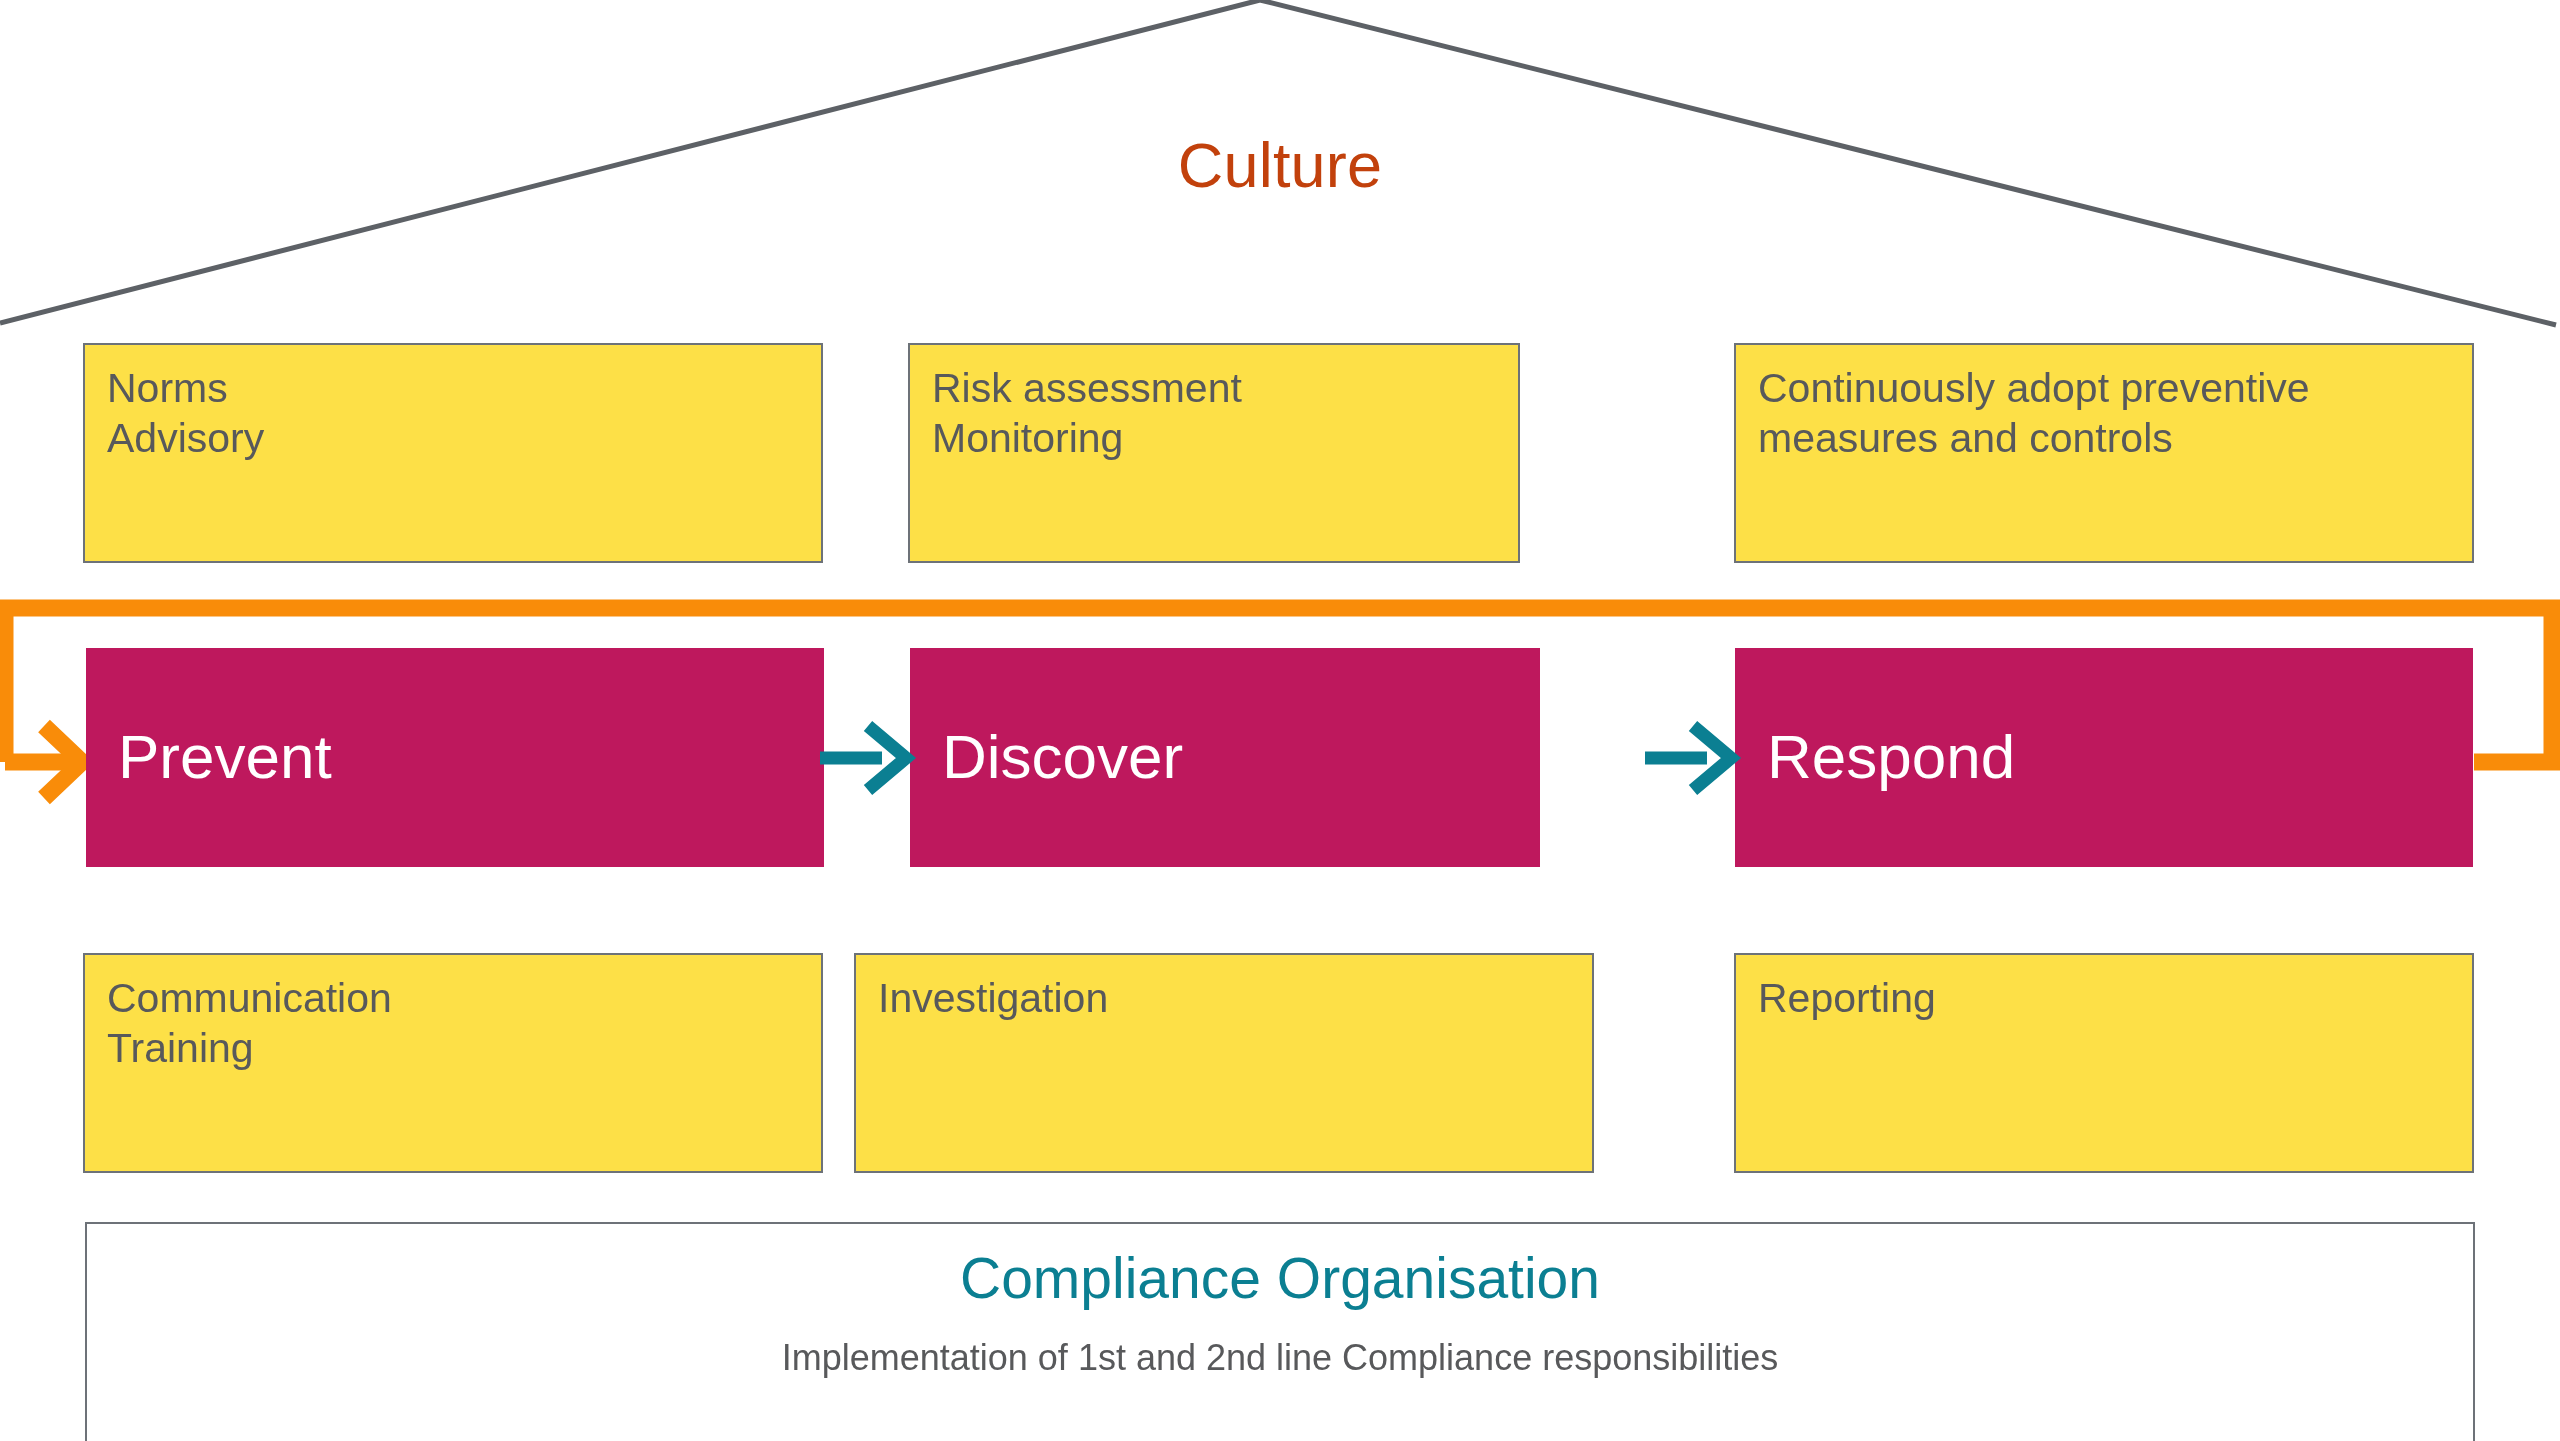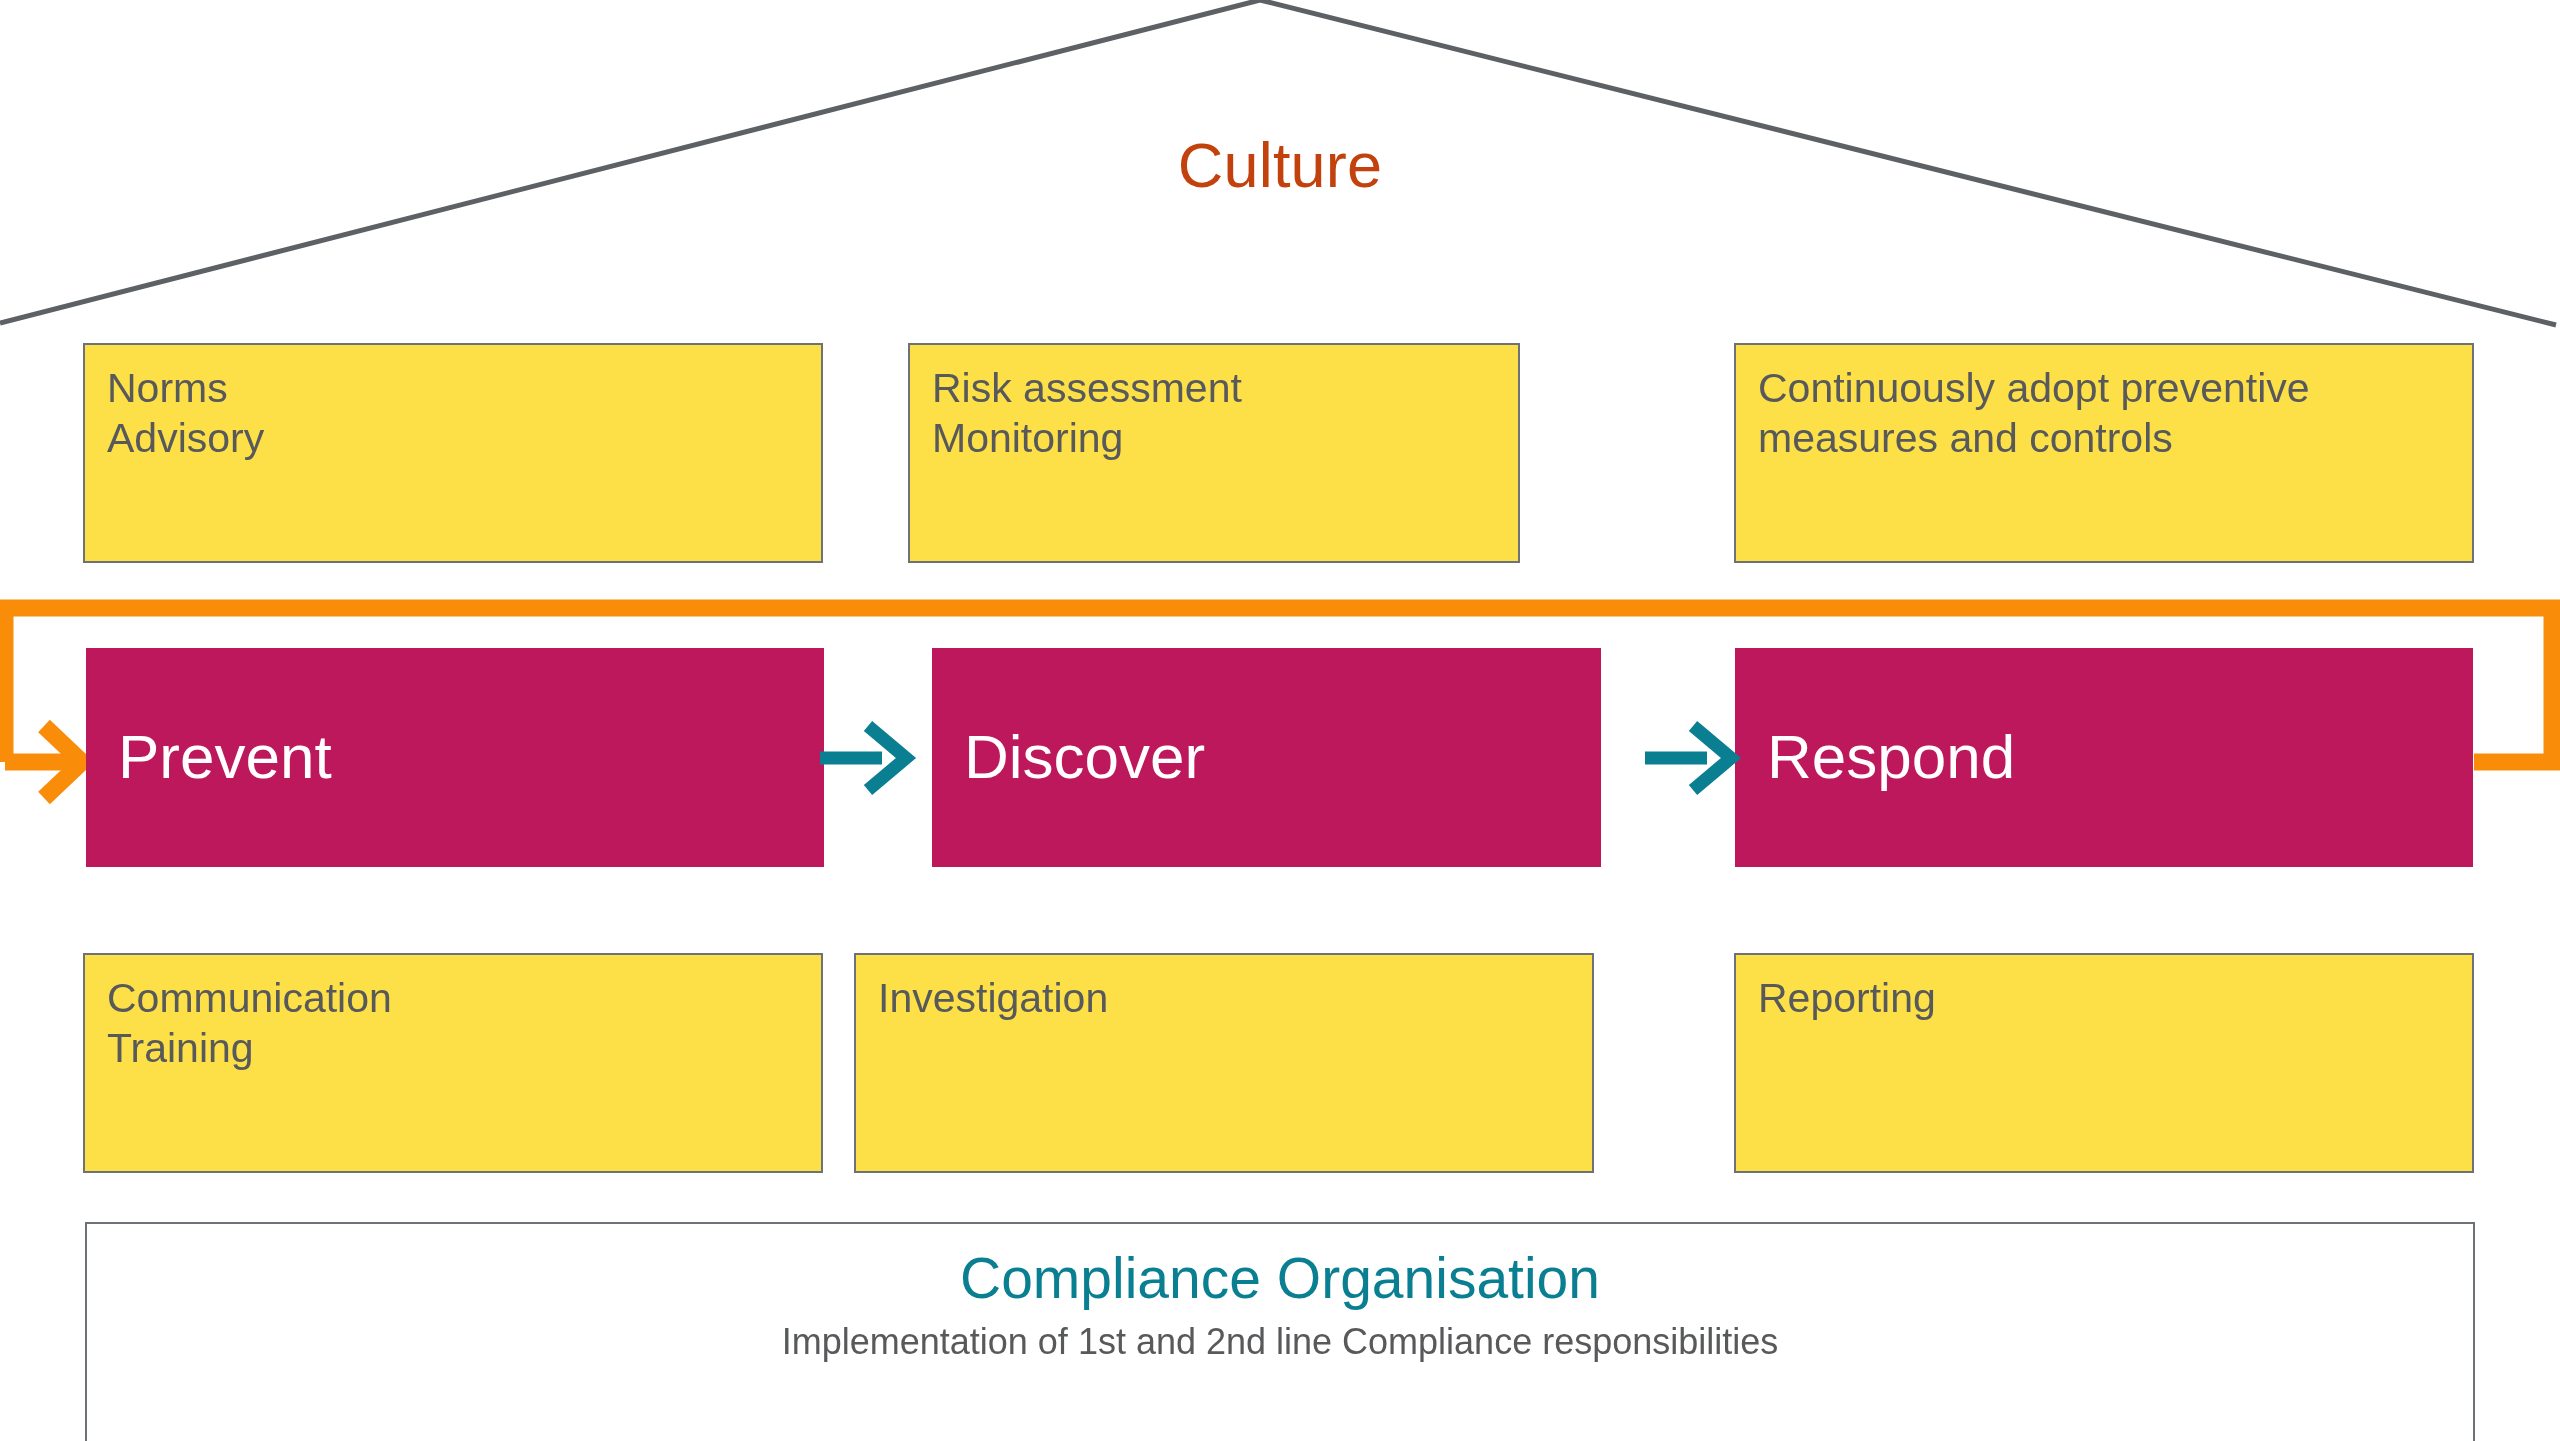--- a/index.html
+++ b/index.html
@@ -113,21 +113,21 @@
     text-align: center;
   }
   #foundation-title {
     margin-top: 22px;
     color: #0b7f92;
     font-size: 57px;
     line-height: 1.15;
     white-space: nowrap;
   }
   #foundation-sub {
-    margin-top: 8px;
+    margin-top: 24px;
     color: #58595b;
     font-size: 36px;
     line-height: 1.2;
     white-space: nowrap;
   }
 </style>
 </head>
 <body>
 
 <div id="stage">
@@ -164,21 +164,21 @@
 
     <line x1="5" y1="170" x2="78" y2="170" stroke="#f98c09" stroke-width="17"></line>
 
     <polyline points="44,134 82,170 44,206" fill="none" stroke="#f98c09" stroke-width="17" stroke-linejoin="miter" stroke-linecap="butt"></polyline>
   </svg>
 
   <div class="process" style="left:86px; width:738px;">
     <div class="process-label">Prevent</div>
   </div>
 
-  <div class="process" style="left:932px; width:630px;padding-left:39px;">
+  <div class="process" style="left:910px; width:630px;">
     <div class="process-label">Discover</div>
   </div>
 
   <div class="process" style="left:1735px; width:738px;">
     <div class="process-label">Respond</div>
   </div>
 
   <svg class="connector" style="left:820px;" viewBox="0 0 92 92" aria-hidden="true">
     <line x1="0" y1="46" x2="62" y2="46" stroke="#0b7f92" stroke-width="13"></line>
     <polyline points="48,14 86,46 48,78" fill="none" stroke="#0b7f92" stroke-width="13" stroke-linejoin="miter" stroke-linecap="butt"></polyline>

